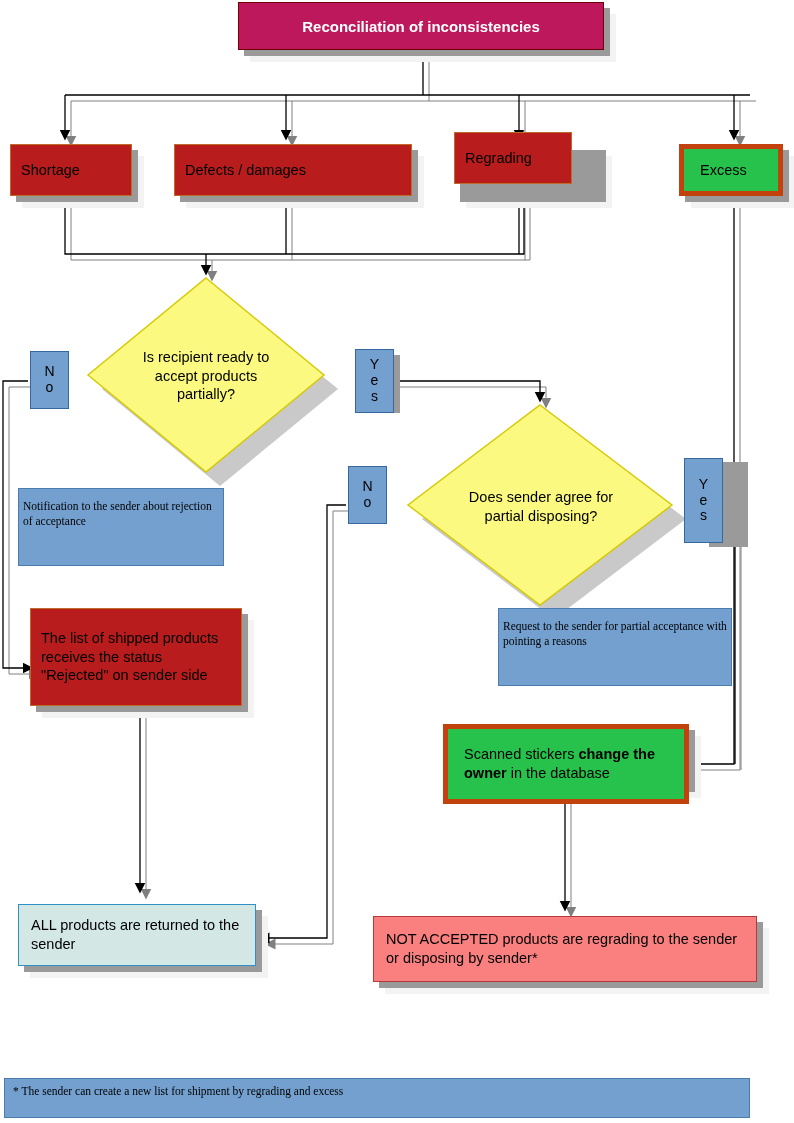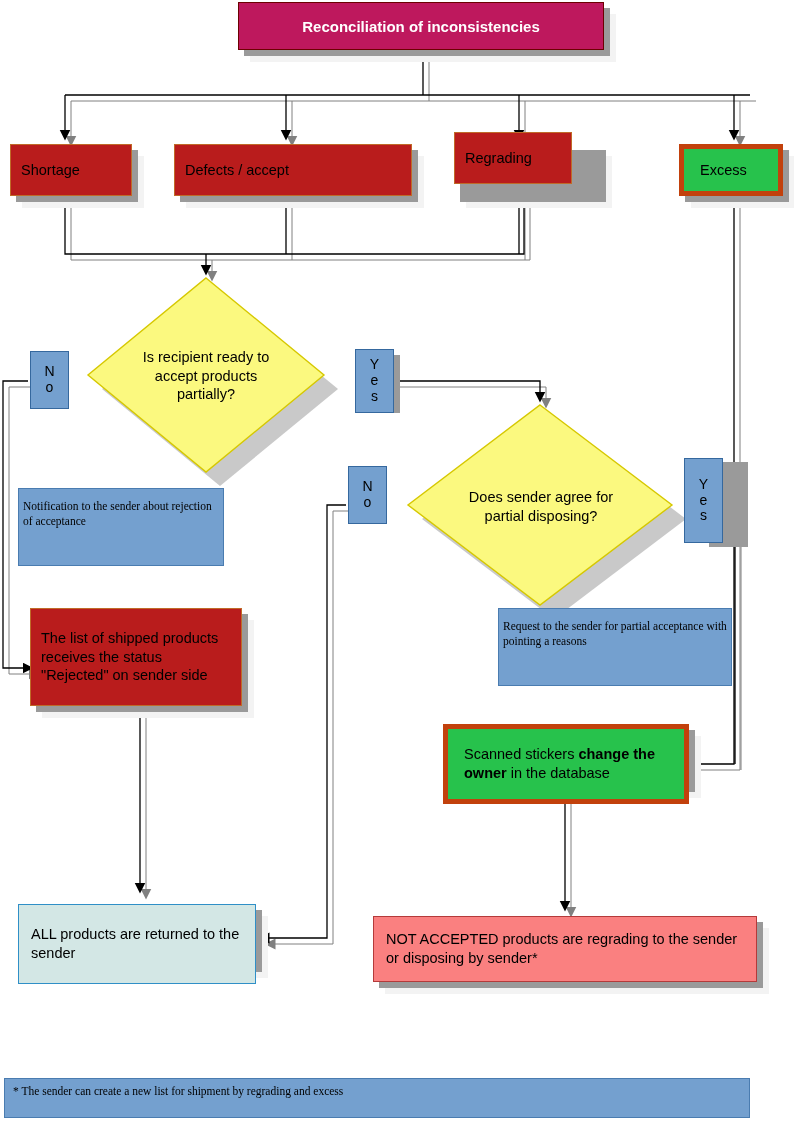--- a/index.html
+++ b/index.html
@@ -247,21 +247,21 @@
   <polygon points="540,405 672,505 540,605 408,505" fill="#fbf97f" stroke="#d6c800" stroke-width="1.4"></polygon>
 </svg>
 
 <div class="diamond-text" style="left:126px;top:330px;width:160px;height:92px;">Is recipient ready to accept products partially?</div>
 <div class="diamond-text" style="left:462px;top:452px;width:158px;height:110px;">Does sender agree for partial disposing?</div>
 
 <div class="node title-box" style="left:238px;top:2px;width:366px;height:48px;">Reconciliation of inconsistencies</div>
 
 <div class="node proc" style="left:10px;top:144px;width:122px;height:52px;">Shortage</div>
 
-<div class="node proc" style="left:174px;top:144px;width:238px;height:52px;">Defects / accept</div>
+<div class="node proc" style="left:174px;top:144px;width:238px;height:52px;">Defects / damages</div>
 
 <div class="node proc" style="left:454px;top:132px;width:118px;height:52px;">Regrading</div>
 
 <div class="node proc-green" style="left:679px;top:144px;width:104px;height:52px;">Excess</div>
 
 <div class="node label-box" style="left:30px;top:351px;width:39px;height:58px;">
   <span>N</span>
   <span>o</span>
 </div>
 
@@ -287,17 +287,17 @@
 <div class="node proc" style="left:30px;top:608px;width:212px;height:98px;">The list of shipped products receives the status "Rejected" on sender side</div>
 
 <div class="node proc-blue" style="left:498px;top:608px;width:234px;height:78px;">Request to the sender for partial acceptance with pointing a reasons</div>
 
 <div class="node proc-green" style="left:443px;top:724px;width:246px;height:80px;">
   <div>
     <span>Scanned stickers </span><span class="bold">change the owner</span><span> in the database</span>
   </div>
 </div>
 
-<div class="node proc-cyan" style="left:18px;top:904px;width:238px;height:80px;">ALL products are returned to the sender</div>
+<div class="node proc-cyan" style="left:18px;top:904px;width:238px;height:62px;">ALL products are returned to the sender</div>
 
 <div class="node proc-red" style="left:373px;top:916px;width:384px;height:66px;">NOT ACCEPTED products are regrading to the sender or disposing by sender*</div>
 
 <div class="node note-bar" style="left:4px;top:1078px;width:746px;height:40px;">* The sender can create a new list for shipment by regrading and excess</div>
 
 </body></html>

